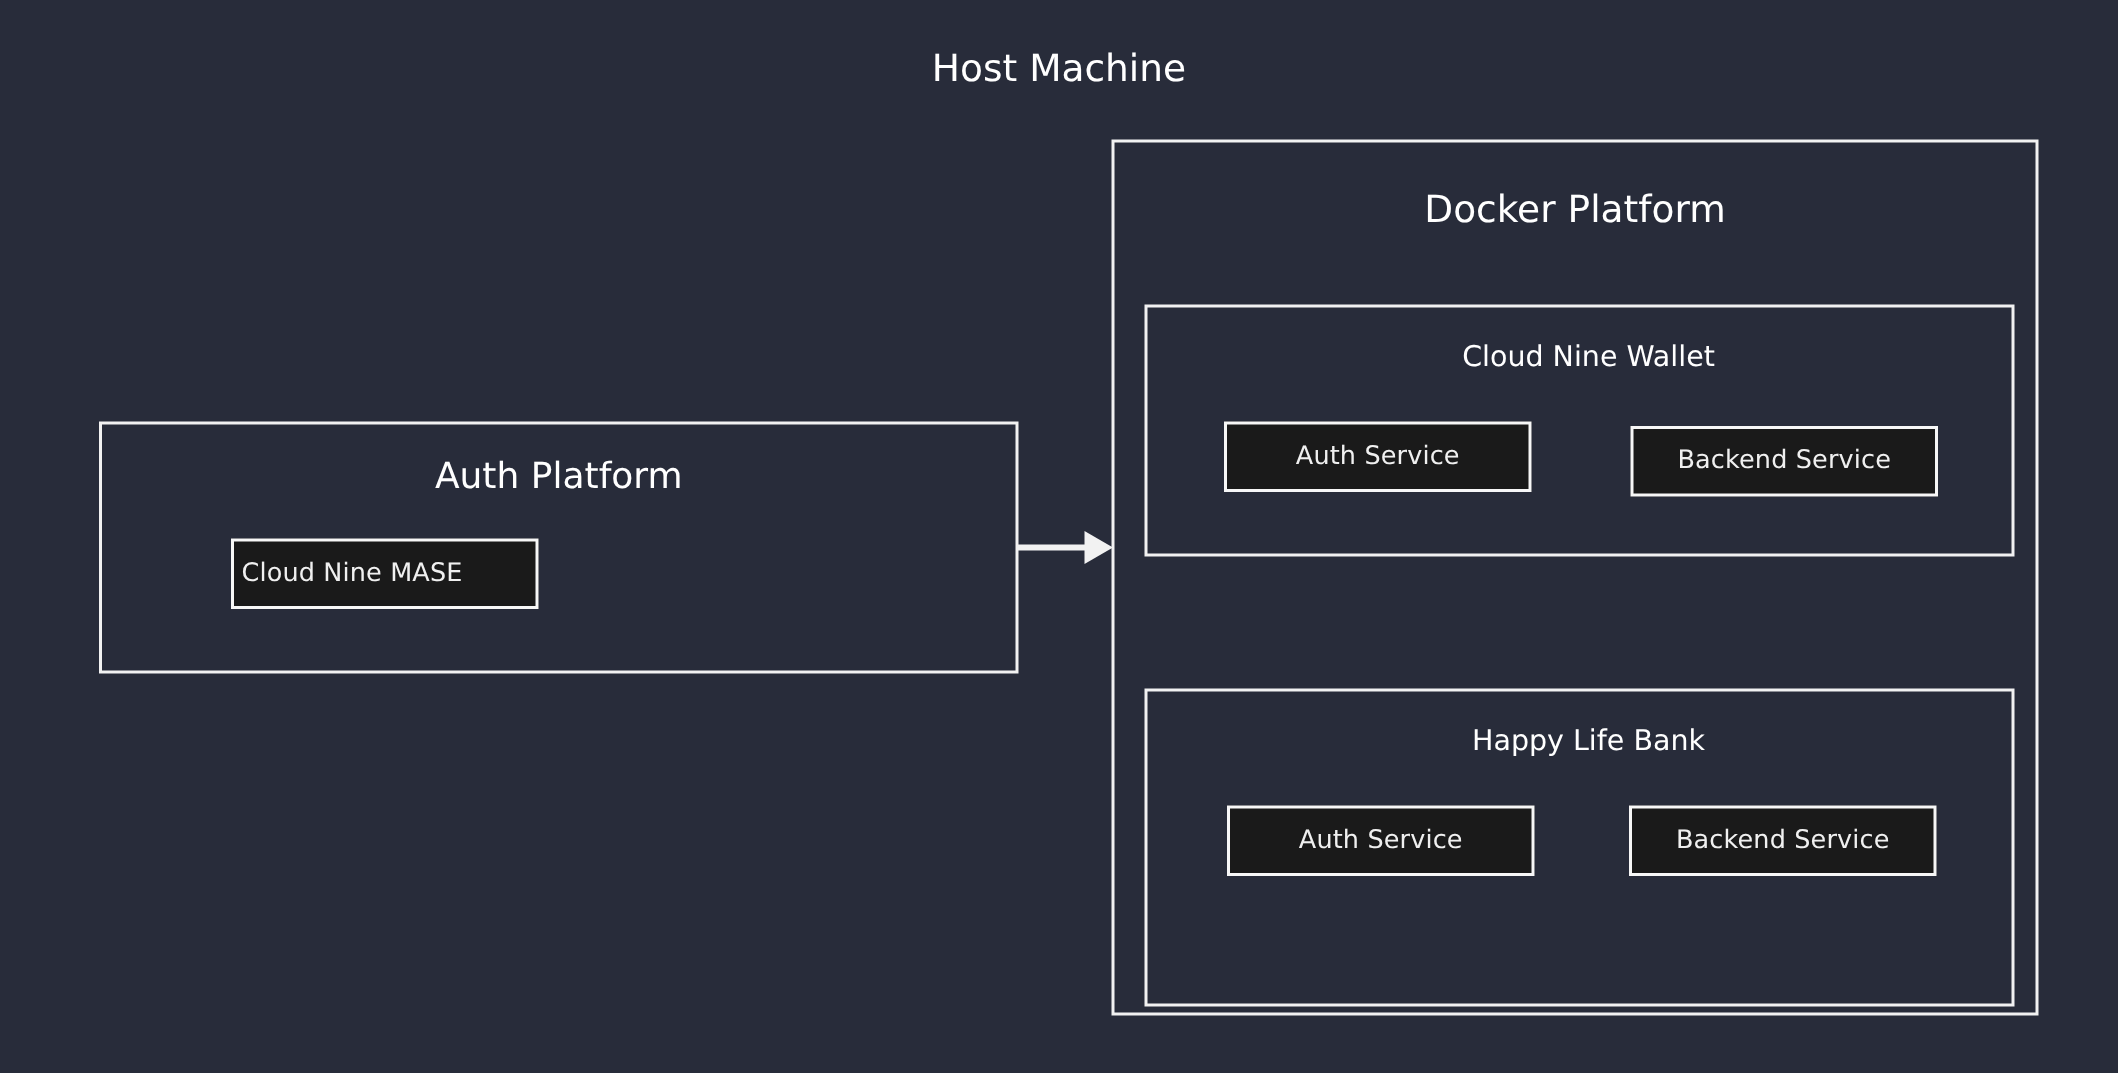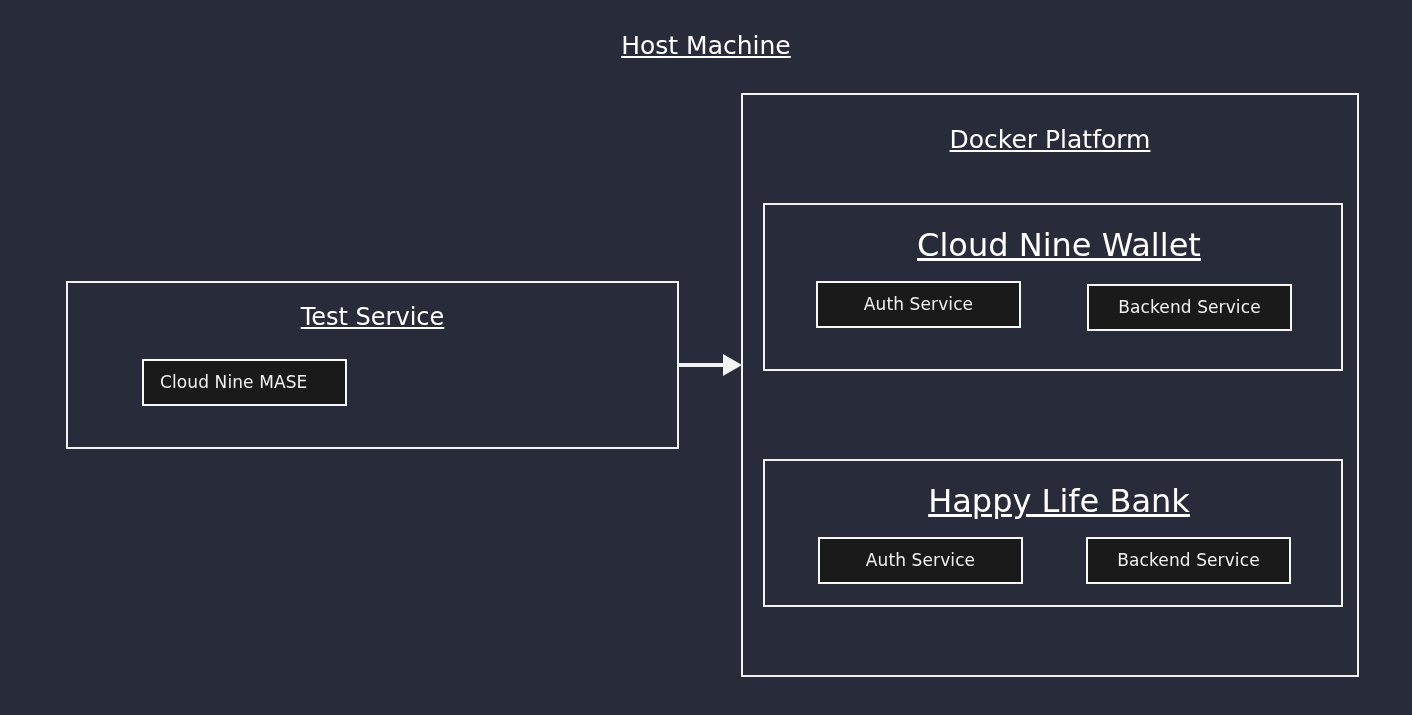--- a/index.html
+++ b/index.html
@@ -40,59 +40,59 @@
   .leaf-box {
     border: 2px solid #f7f7f7;
     background: #1a1a1a;
     display: flex;
     align-items: center;
     justify-content: center;
   }
 
   .leaf-box.align-left {
     justify-content: flex-start;
-    padding-left: 16px;
+    padding-left: 5px;
+    margin-left: 12px;
   }
 
   .leaf-label {
     font-size: 17px;
     line-height: 1;
     color: #f0f0f0;
     white-space: nowrap;
     font-weight: 400;
     letter-spacing: 0.1px;
   }
 
   
   .group-title {
     position: absolute;
     text-align: center;
     white-space: nowrap;
     color: #ffffff;
     font-weight: 400;
     line-height: 1;
-    text-decoration: underline;
   }
 
   .title-host {
     font-size: 25px;
     left: 0;
     right: 0;
     top: 33px;
   }
 
   .title-docker {
     font-size: 25px;
     left: 0;
     right: 0;
     top: 32px;
   }
 
   .title-group {
-    font-size: 32px;
+    font-size: 19px;
     left: 12px;
     right: 0;
     top: 24px;
   }
 
   .title-test-platform {
     font-size: 24px;
     left: 0;
     right: 0;
     top: 22px;
@@ -110,21 +110,21 @@
 </style>
 </head>
 <body>
 
 <div id="diagram-canvas">
 
   <div class="group-title title-host">Host Machine</div>
 
   <div class="node group-box" id="test-platform-box" style="left:66px; top:281px; width:613px; height:168px;">
 
-    <div class="group-title title-test-platform">Test Service</div>
+    <div class="group-title title-test-platform">Auth Platform</div>
 
     <div class="node leaf-box align-left" style="left:74px; top:76px; width:205px; height:47px;">
       <span class="leaf-label">Cloud Nine MASE</span>
     </div>
 
   </div>
 
   <div id="connector-arrow">
     <svg width="66" height="34" viewBox="0 0 66 34" xmlns="http://www.w3.org/2000/svg">
       <line x1="0" y1="17" x2="47" y2="17" stroke="#f2f2f2" stroke-width="4"></line>
@@ -142,21 +142,21 @@
 
       <div class="node leaf-box" style="left:51px; top:76px; width:205px; height:47px;">
         <span class="leaf-label">Auth Service</span>
       </div>
 
       <div class="node leaf-box" style="left:322px; top:79px; width:205px; height:47px;">
         <span class="leaf-label">Backend Service</span>
       </div>
     </div>
 
-    <div class="node group-box" style="left:20px; top:364px; width:580px; height:148px;">
+    <div class="node group-box" style="left:20px; top:364px; width:580px; height:212px;">
 
       <div class="group-title title-group">Happy Life Bank</div>
 
       <div class="node leaf-box" style="left:53px; top:76px; width:205px; height:47px;">
         <span class="leaf-label">Auth Service</span>
       </div>
 
       <div class="node leaf-box" style="left:321px; top:76px; width:205px; height:47px;">
         <span class="leaf-label">Backend Service</span>
       </div>

